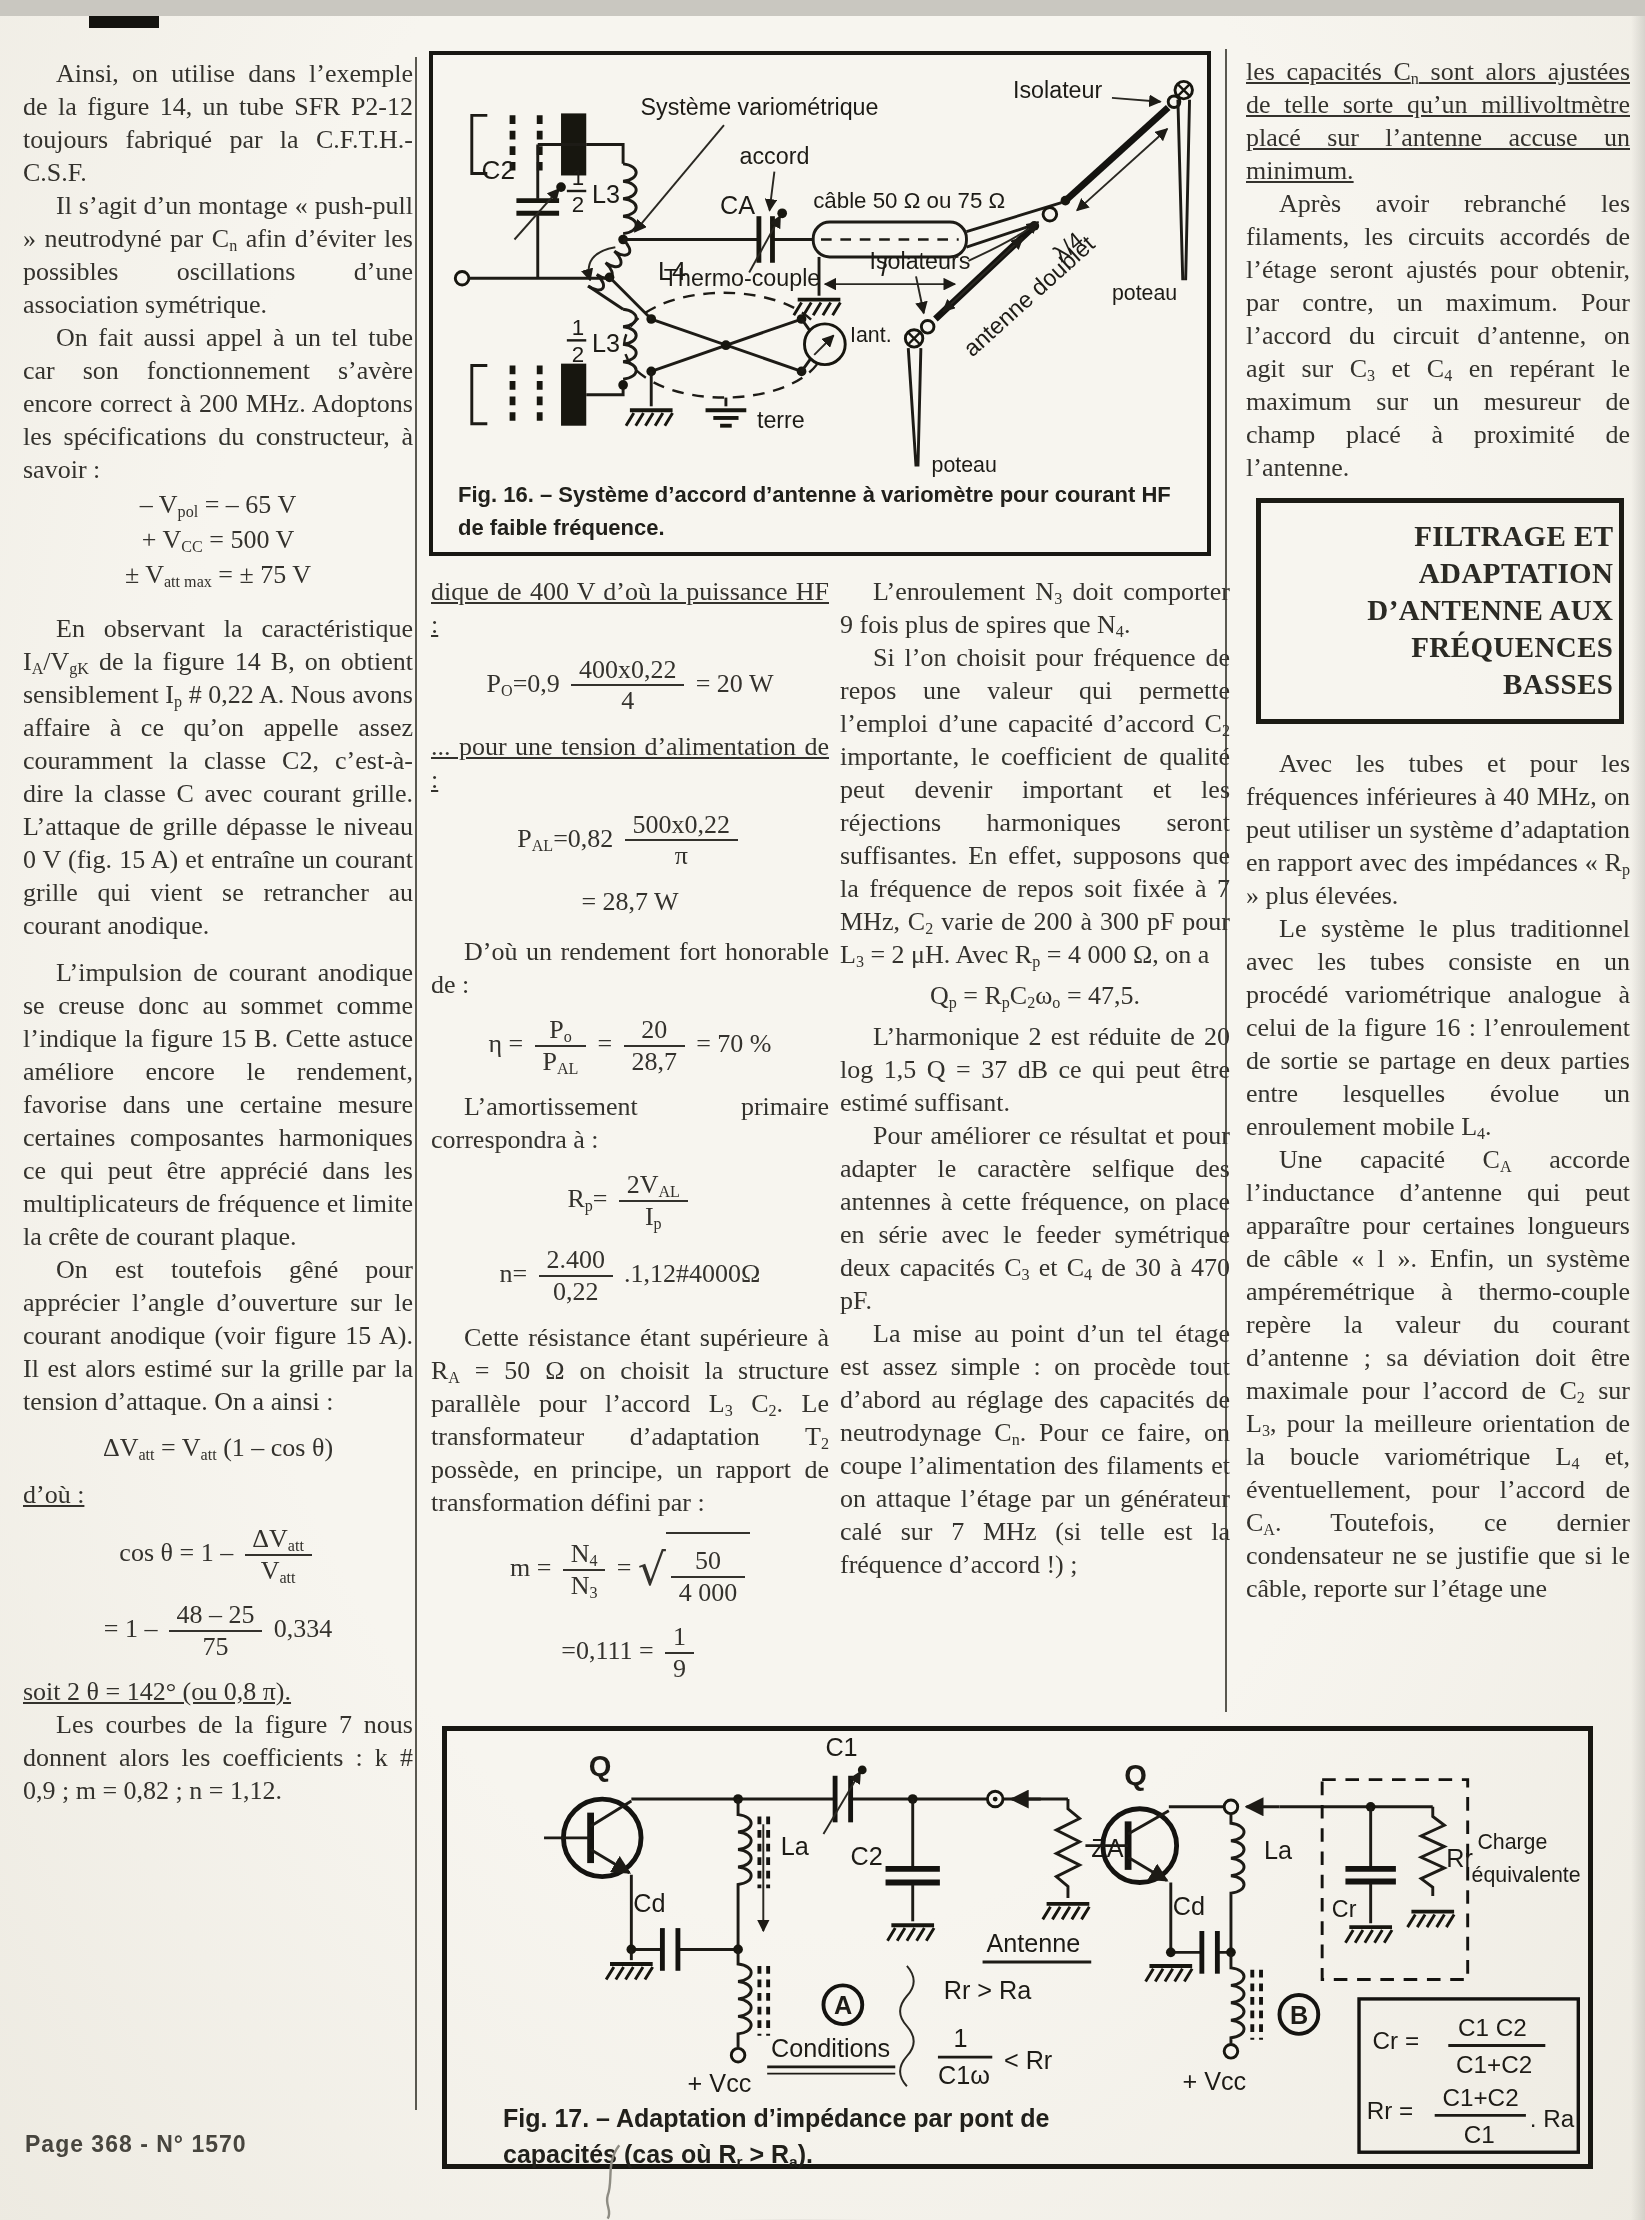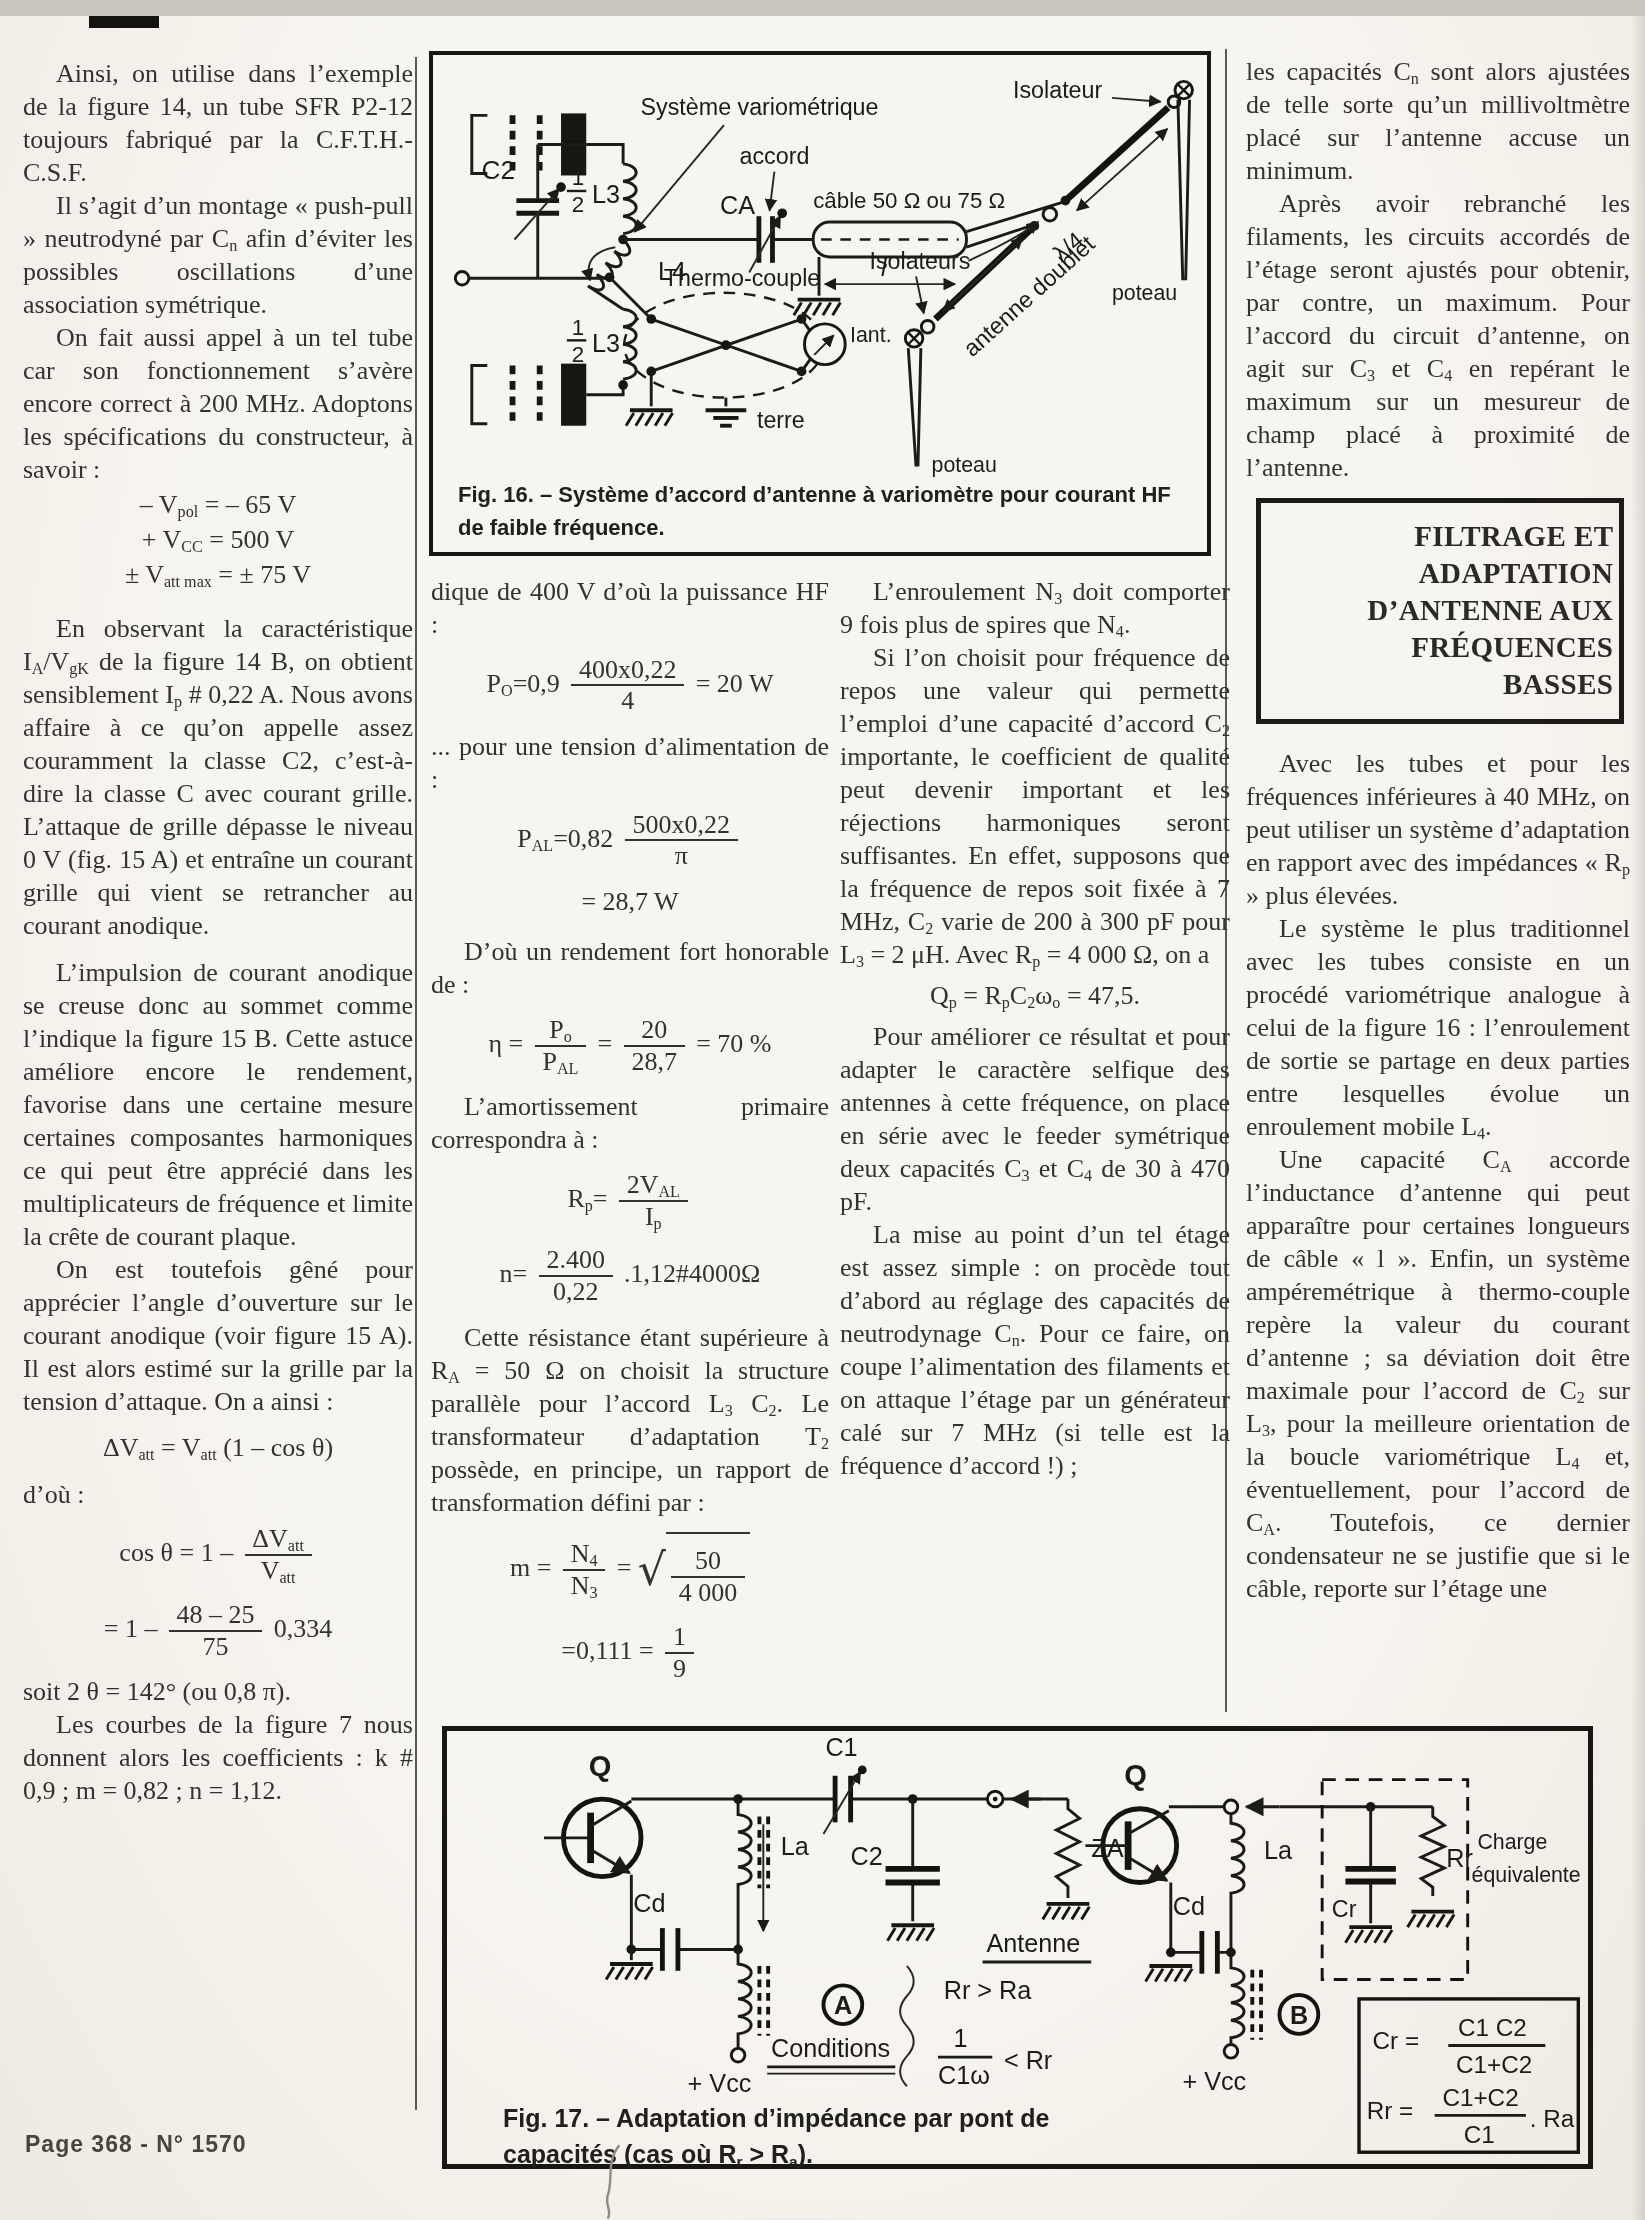--- a/index.html
+++ b/index.html
@@ -7,21 +7,21 @@
     background:radial-gradient(ellipse at 50% 38%, #f7f5ef 55%, #edeae1 100%);
     font-family:"Liberation Serif", serif;color:#34322d;overflow:hidden;}
   .edge-shade{position:absolute;right:0;top:0;width:15.5px;height:100%;
     background:linear-gradient(to right, rgba(0,0,0,0), rgba(0,0,0,0.12));}
   .top-mark{position:absolute;left:89px;top:0;width:70px;height:11.6px;background:#14130f;}
   .smudge{position:absolute;left:611px;top:2203px;width:378px;height:13.6px;border-radius:50%;
     background:radial-gradient(ellipse, rgba(45,44,40,0.6), rgba(45,44,40,0) 72%);}
   .vline{position:absolute;width:1.9px;background:#5a5850;}
   .col{position:absolute;font-size:26px;line-height:33px;text-align:justify;}
   .para{margin:0;text-indent:33px;}
-  .noind{text-indent:0;}
+  .noind{text-indent:0;text-decoration:underline;}
   .spec{text-align:center;text-indent:0;margin:1.9px 0;}
   .formula{text-align:center;text-indent:0;margin:13.6px 0;}
   .formula.tight{margin:7.8px 0;}
   sub{font-size:0.62em;vertical-align:-0.25em;line-height:0;text-align:center;}
   .frac{display:inline-block;vertical-align:middle;text-align:center;margin:0 4.9px;line-height:1.15;}
   .frac .n{display:block;padding:0 7.8px;border-bottom:2.9px solid currentColor;}
   .frac .d{display:block;padding:0 7.8px;}
   .sqrt{font-size:1.7em;vertical-align:middle;font-family:"DejaVu Sans",sans-serif;}
   .rad{display:inline-block;border-top:2.9px solid currentColor;padding-top:12px;vertical-align:middle;}
   .heading-box{margin:13.6px 5.8px 23px 9.7px;border:5.8px solid #1c1b15;padding:15.5px 5.8px;
@@ -259,20 +259,21 @@
     <div class="formula">n= <span class="frac"><span class="n">2.400</span><span class="d">0,22</span></span> .1,12#4000Ω</div>
     <p class="para">Cette résistance étant supérieure à R<sub>A</sub> = 50 Ω on choisit la structure parallèle pour l’accord L<sub>3</sub> C<sub>2</sub>. Le transformateur d’adaptation T<sub>2</sub> possède, en principe, un rapport de transformation défini par :</p>
     <div class="formula">m = <span class="frac"><span class="n">N<sub>4</sub></span><span class="d">N<sub>3</sub></span></span> = <span class="sqrt">√</span><span class="rad"><span class="frac"><span class="n">50</span><span class="d">4 000</span></span></span></div>
     <div class="formula tight">=0,111 = <span class="frac"><span class="n">1</span><span class="d">9</span></span></div>
   </section>
 
   <section class="col" style="left:840px;top:559px;width:390px;">
     <p class="para">L’enroulement N<sub>3</sub> doit comporter 9 fois plus de spires que N<sub>4</sub>.</p>
     <p class="para">Si l’on choisit pour fréquence de repos une valeur qui permette l’emploi d’une capacité d’accord C<sub>2</sub> importante, le coefficient de qualité peut devenir important et les réjections harmoniques seront suffisantes. En effet, supposons que la fréquence de repos soit fixée à 7 MHz, C<sub>2</sub> varie de 200 à 300 pF pour L<sub>3</sub> = 2 μH. Avec R<sub>p</sub> = 4 000 Ω, on a</p>
     <div class="formula tight">Q<sub>p</sub> = R<sub>p</sub>C<sub>2</sub>ω<sub>o</sub> = 47,5.</div>
+    <p class="para">L’harmonique 2 est réduite de 20 log 1,5 Q = 37 dB ce qui peut être estimé suffisant.</p>
     <p class="para">Pour améliorer ce résultat et pour adapter le caractère selfique des antennes à cette fréquence, on place en série avec le feeder symétrique deux capacités C<sub>3</sub> et C<sub>4</sub> de 30 à 470 pF.</p>
     <p class="para">La mise au point d’un tel étage est assez simple : on procède tout d’abord au réglage des capacités de neutrodynage C<sub>n</sub>. Pour ce faire, on coupe l’alimentation des filaments et on attaque l’étage par un générateur calé sur 7 MHz (si telle est la fréquence d’accord !) ;</p>
   </section>
 
   <section class="col" style="left:1246px;top:39px;width:384px;">
     <p class="para noind">les capacités C<sub>n</sub> sont alors ajustées de telle sorte qu’un millivoltmètre placé sur l’antenne accuse un minimum.</p>
     <p class="para">Après avoir rebranché les filaments, les circuits accordés de l’étage seront ajustés pour obtenir, par contre, un maximum. Pour l’accord du circuit d’antenne, on agit sur C<sub>3</sub> et C<sub>4</sub> en repérant le maximum sur un mesureur de champ placé à proximité de l’antenne.</p>
     <div class="heading-box">
       <div>FILTRAGE ET</div>
       <div>ADAPTATION</div>

